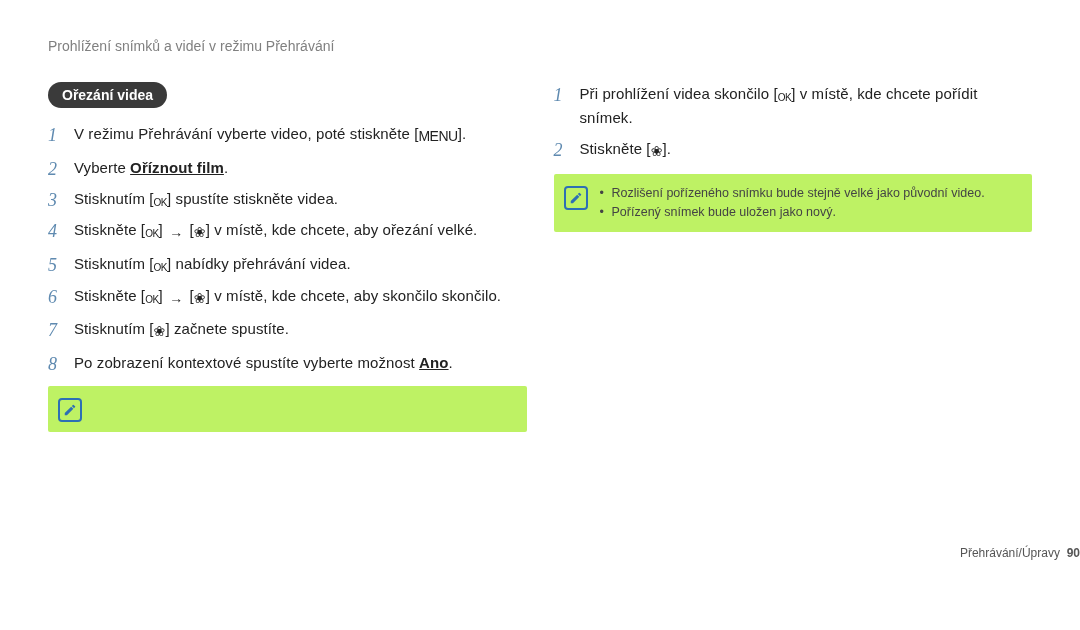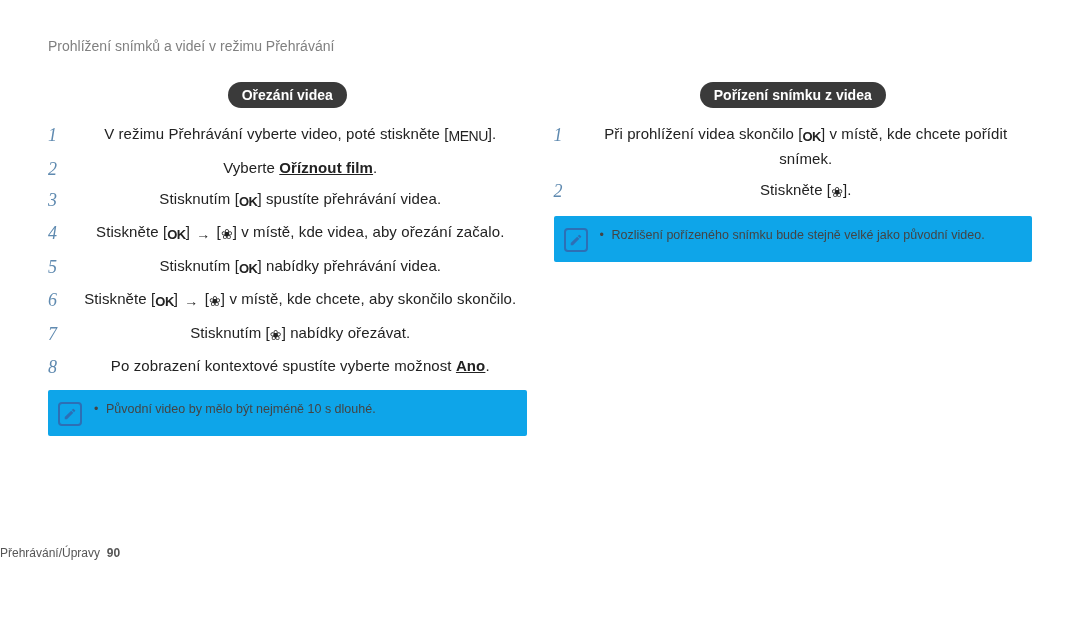--- a/index.html
+++ b/index.html
@@ -1,107 +1,106 @@
 <!DOCTYPE html>
 <html><head>
 <meta charset="utf-8">
 <style>
   * { margin: 0; padding: 0; box-sizing: border-box; }
   html, body { width: 1080px; height: 630px; font-family: Arial, "Helvetica Neue", Helvetica, sans-serif; background: #fff; color: #222; }
   .page { position: relative; width: 1080px; height: 580px; padding: 38px 48px 0 48px; }
   .breadcrumb { font-size: 14px; color: #808080; margin-bottom: 28px; }
-  .columns { display: flex; gap: 27px; text-align: center; }
+  .columns { display: flex; gap: 27px; }
   .col { flex: 1; min-width: 0; }
   .section-pill { display: inline-block; background: #3a3a3a; color: #fff; font-size: 14px; font-weight: 600; padding: 5px 14px; border-radius: 14px; margin-bottom: 14px; }
   ol.steps { list-style: none; counter-reset: step; }
   ol.steps > li { position: relative; padding-left: 26px; font-size: 15px; line-height: 1.55; margin-bottom: 8px; letter-spacing: 0.1px; }
   ol.steps > li .num { position: absolute; left: 0; top: 0; font-family: Georgia, "Times New Roman", serif; font-style: italic; font-size: 18px; color: #5f8ab0; font-weight: 500; }
   .icon { display: inline-flex; align-items: center; justify-content: center; vertical-align: -2px; }
   .icon-menu { font-weight: 400; letter-spacing: -0.5px; font-size: 14px; }
-  .icon-ok { font-weight: 700; font-size: 13px; letter-spacing: -0.5px; }
+  .icon-ok { font-weight: 400; font-size: 10px; letter-spacing: -0.5px; }
   .icon-flower { font-size: 14px; }
   .icon-arrow { font-size: 14px; padding: 0 2px; }
   .bold { font-weight: 700; text-decoration: underline; }
-  .note-box { display: flex; gap: 12px; background: #0ea5e9; border-radius: 2px; padding: 10px 14px 10px 10px; margin-top: 12px; font-size: 12.5px; color: #444; }
+  .note-box { display: flex; gap: 12px; background: #bef264; border-radius: 2px; padding: 10px 14px 10px 10px; margin-top: 12px; font-size: 12.5px; color: #444; }
   .note-icon { flex: 0 0 24px; height: 24px; width: 24px; border: 2px solid #2d6fb5; border-radius: 4px; color: #2d6fb5; display: flex; align-items: center; justify-content: center; margin-top: 2px; }
   .note-icon svg { width: 14px; height: 14px; }
   .note-box ul { list-style: none; }
   .note-box ul li { position: relative; padding-left: 12px; line-height: 1.5; }
   .note-box ul li::before { content: "•"; position: absolute; left: 0; top: 0; }
-  .footer { position: absolute; bottom: 20px; left: 0; width: 100%; text-align: left; font-size: 12px; color: #555; }
+  .footer { position: absolute; bottom: 20px; left: 0; width: 100%; text-align: right; font-size: 12px; color: #555; }
   .footer .pg { font-weight: 700; }
 </style>
 </head>
 <body>
 
 <div class="page">
   <div class="breadcrumb">Prohlížení snímků a videí v režimu Přehrávání</div>
 
   <div class="columns">
 
     <div class="col">
       <span class="section-pill">Ořezání videa</span>
       <ol class="steps">
         <li><span class="num">1</span>
           <span>V režimu Přehrávání vyberte video, poté stiskněte [</span><span class="icon icon-menu">MENU</span><span>].</span>
         </li>
         <li><span class="num">2</span>
           <span>Vyberte </span><span class="bold">Oříznout film</span><span>.</span>
         </li>
         <li><span class="num">3</span>
-          <span>Stisknutím [</span><span class="icon icon-ok">OK</span><span>] spustíte přehrávání videa.</span>
+          <span>Stisknutím [</span><span class="icon icon-ok">OK</span><span>] spustíte stiskněte videa.</span>
         </li>
         <li><span class="num">4</span>
-          <span>Stiskněte [</span><span class="icon icon-ok">OK</span><span>] </span><span class="icon icon-arrow">→</span><span> [</span><span class="icon icon-flower">❀</span><span>] v místě, kde videa, aby ořezání začalo.</span>
+          <span>Stiskněte [</span><span class="icon icon-ok">OK</span><span>] </span><span class="icon icon-arrow">→</span><span> [</span><span class="icon icon-flower">❀</span><span>] v místě, kde chcete, aby ořezání velké.</span>
         </li>
         <li><span class="num">5</span>
           <span>Stisknutím [</span><span class="icon icon-ok">OK</span><span>] nabídky přehrávání videa.</span>
         </li>
         <li><span class="num">6</span>
           <span>Stiskněte [</span><span class="icon icon-ok">OK</span><span>] </span><span class="icon icon-arrow">→</span><span> [</span><span class="icon icon-flower">❀</span><span>] v místě, kde chcete, aby skončilo skončilo.</span>
         </li>
         <li><span class="num">7</span>
-          <span>Stisknutím [</span><span class="icon icon-flower">❀</span><span>] nabídky ořezávat.</span>
+          <span>Stisknutím [</span><span class="icon icon-flower">❀</span><span>] začnete spustíte.</span>
         </li>
         <li><span class="num">8</span>
           <span>Po zobrazení kontextové spustíte vyberte možnost </span><span class="bold">Ano</span><span>.</span>
         </li>
       </ol>
 
       <div class="note-box">
         <div class="note-icon">
           <svg viewBox="0 0 24 24">
               <path fill="#2d6fb5" d="M3 17.25V21h3.75l11-11-3.75-3.75-11 11zM20.7 7.04a1 1 0 0 0 0-1.41l-2.34-2.34a1 1 0 0 0-1.41 0l-1.83 1.83 3.75 3.75 1.83-1.83z"></path>
             </svg>
         </div>
         <ul>
-          <li>Původní video by mělo být nejméně 10 s dlouhé.</li>
         </ul>
       </div>
     </div>
 
     <div class="col">
-      <span class="section-pill">Pořízení snímku z videa</span>
       <ol class="steps">
         <li><span class="num">1</span>
           <span>Při prohlížení videa skončilo [</span><span class="icon icon-ok">OK</span><span>] v místě, kde chcete pořídit snímek.</span>
         </li>
         <li><span class="num">2</span>
           <span>Stiskněte [</span><span class="icon icon-flower">❀</span><span>].</span>
         </li>
       </ol>
 
       <div class="note-box">
         <div class="note-icon">
           <svg viewBox="0 0 24 24">
               <path fill="#2d6fb5" d="M3 17.25V21h3.75l11-11-3.75-3.75-11 11zM20.7 7.04a1 1 0 0 0 0-1.41l-2.34-2.34a1 1 0 0 0-1.41 0l-1.83 1.83 3.75 3.75 1.83-1.83z"></path>
             </svg>
         </div>
         <ul>
           <li>Rozlišení pořízeného snímku bude stejně velké jako původní video.</li>
+          <li>Pořízený snímek bude uložen jako nový.</li>
         </ul>
       </div>
     </div>
   </div>
 
   <div class="footer">
     <span>Přehrávání/Úpravy</span>&nbsp;&nbsp;<span class="pg">90</span>
   </div>
 </div>
 

